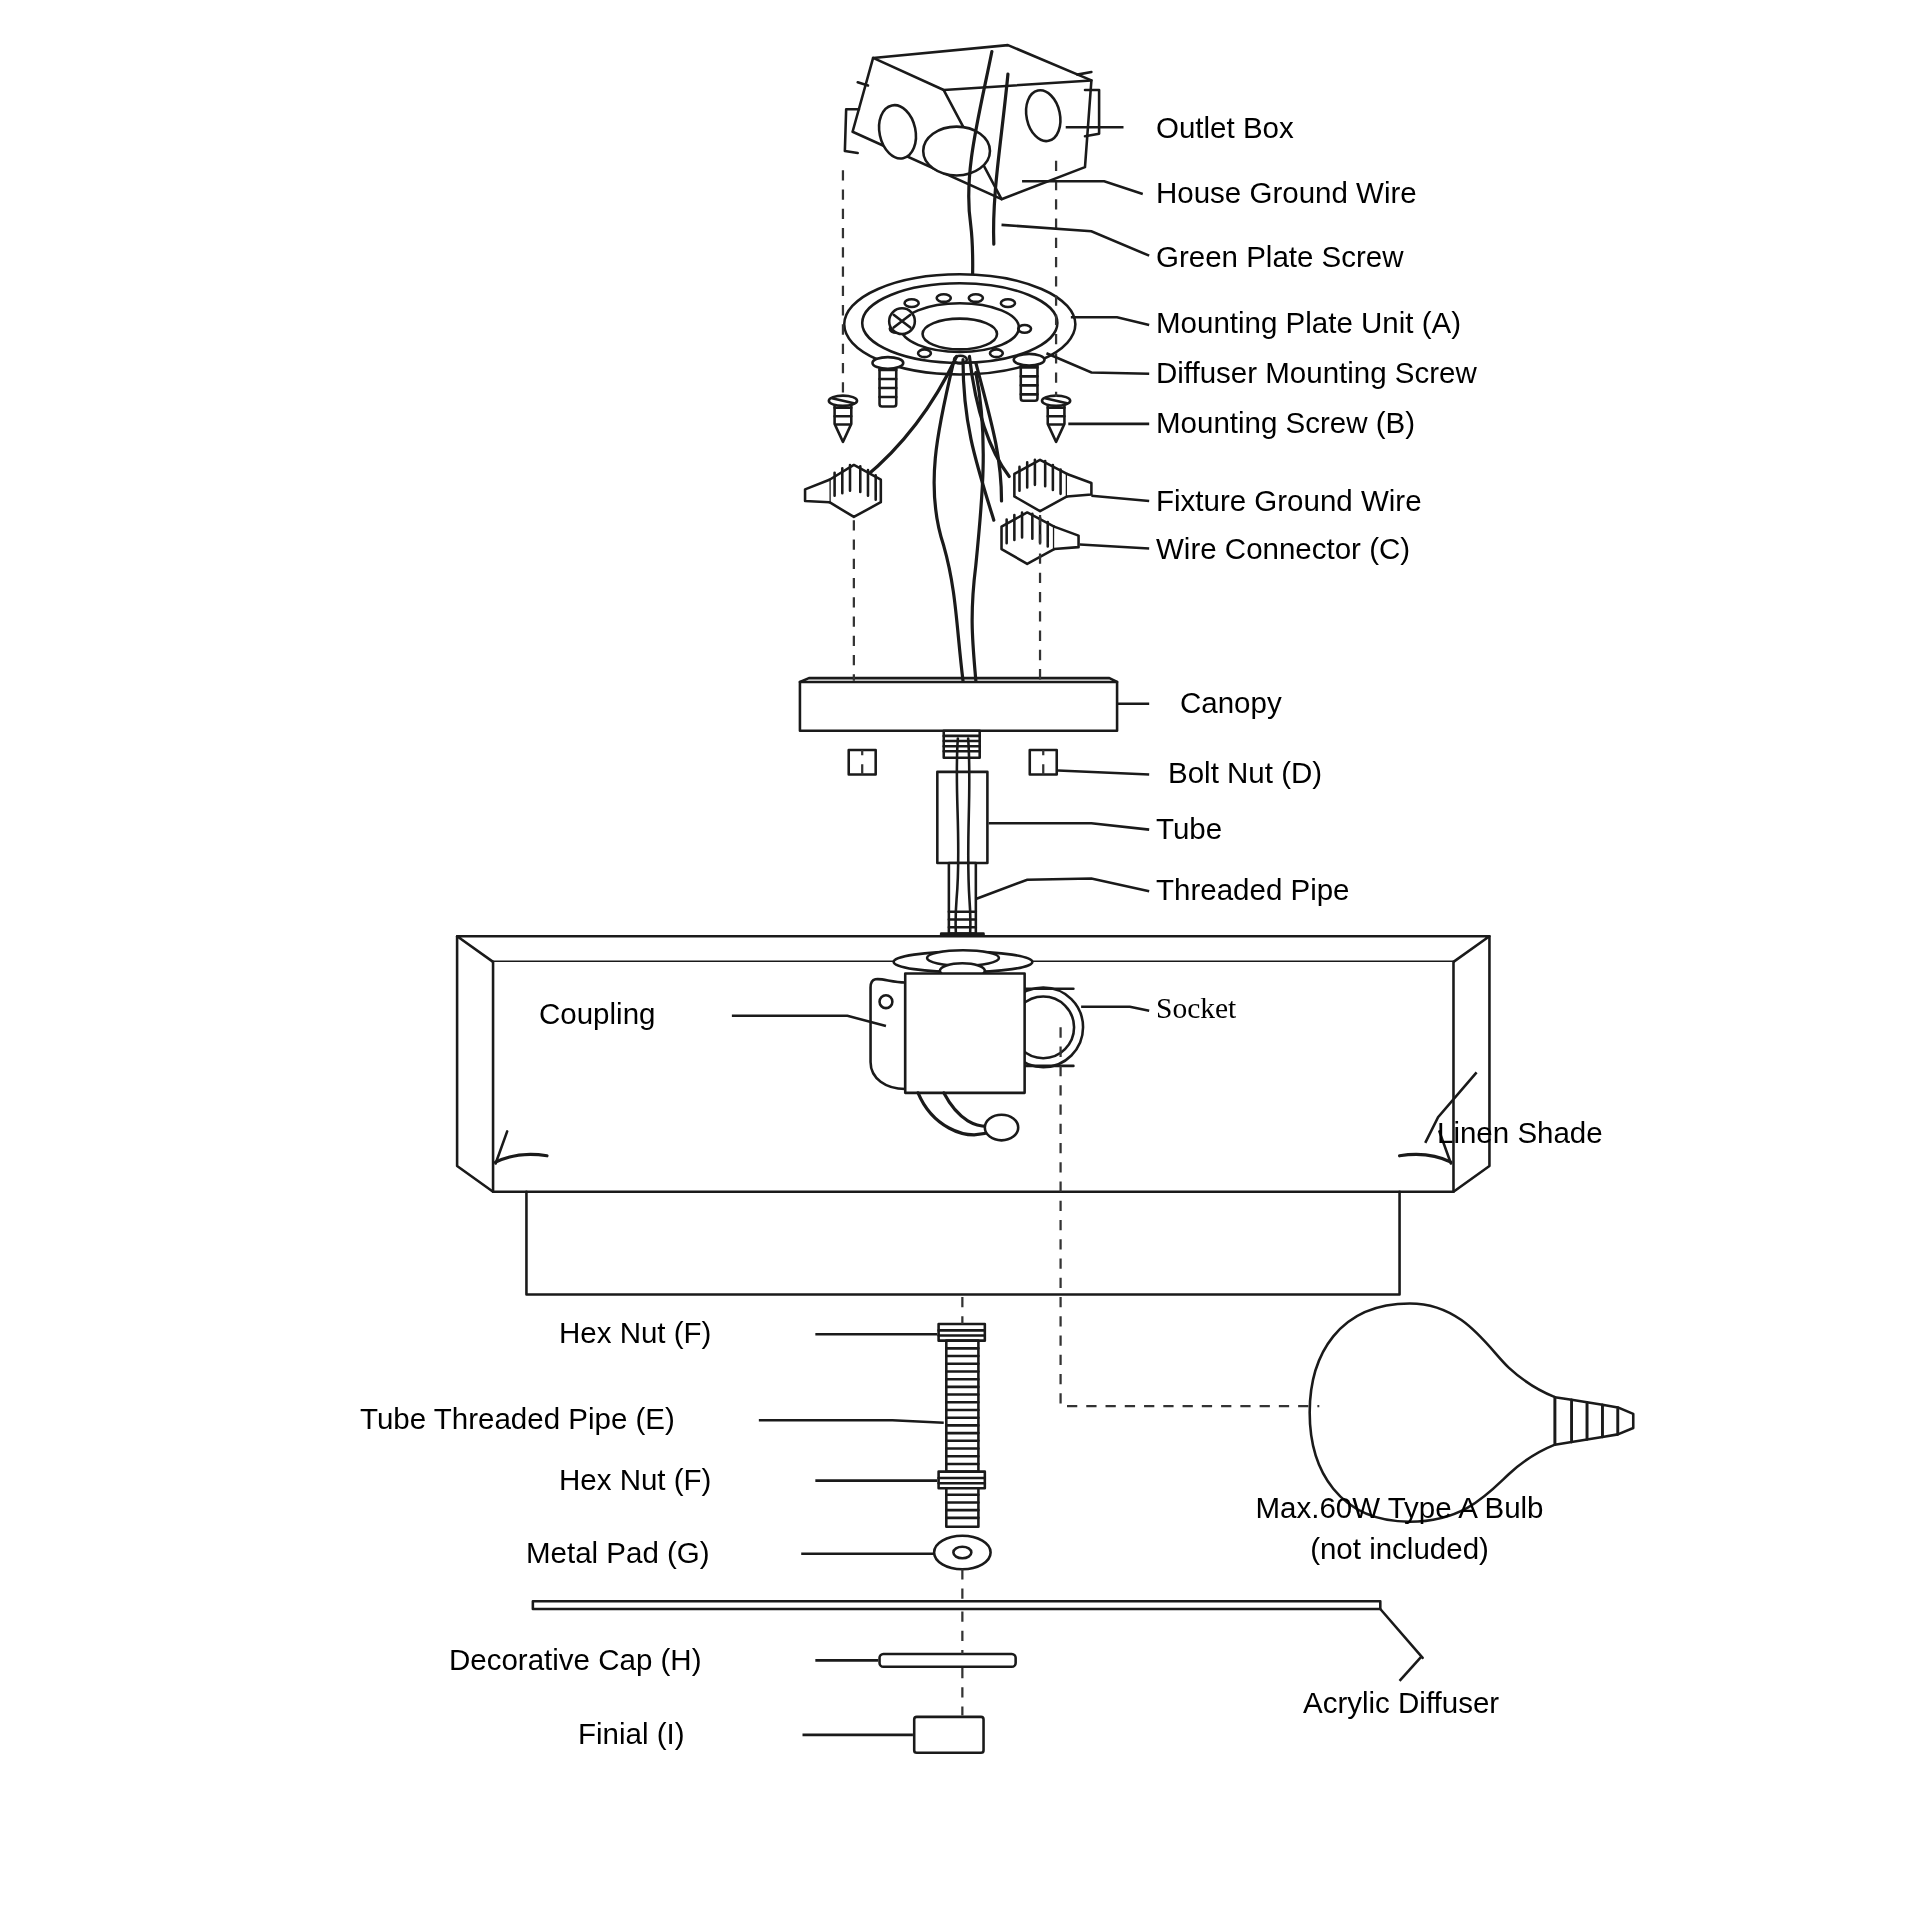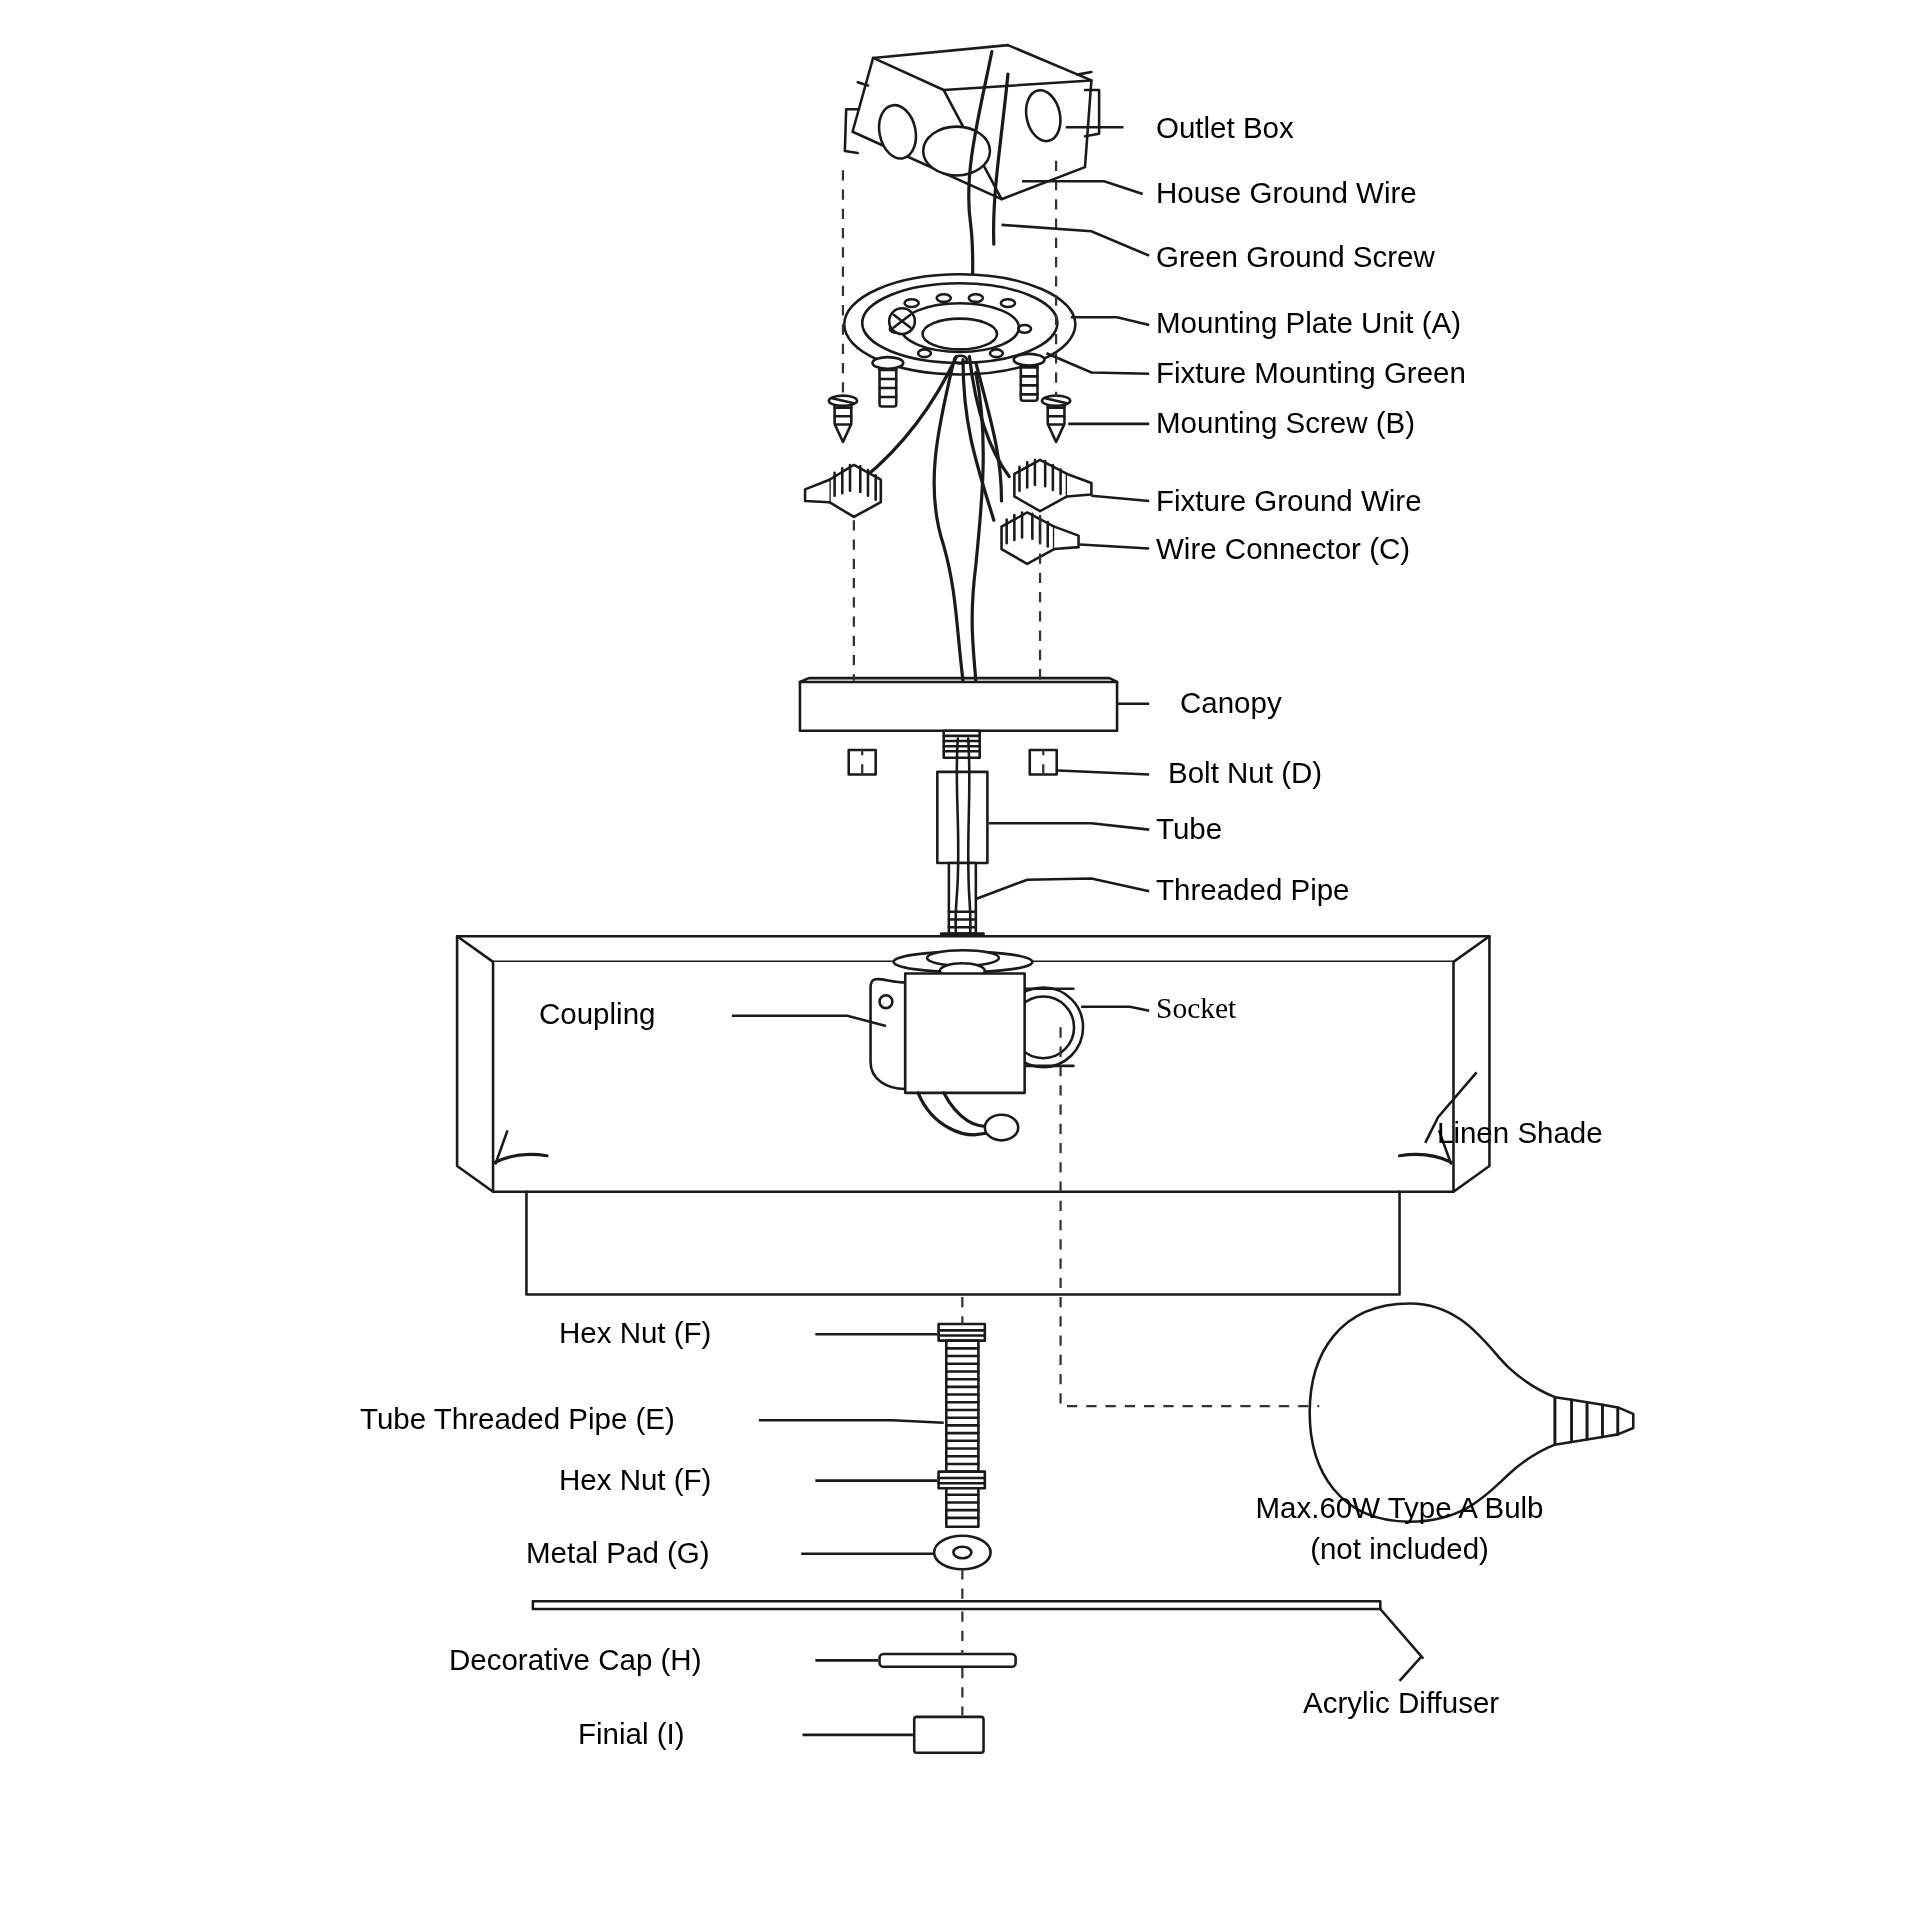--- a/index.html
+++ b/index.html
@@ -272,23 +272,23 @@
       <path d="M1270 2286 L1460 2286"></path>
       <path d="M1248 2400 L1455 2400"></path>
       <path d="M1270 2566 L1368 2566"></path>
       <path d="M1250 2682 L1422 2682"></path>
       <path d="M2214 2560 L2180 2598"></path>
     </g>
   </svg>
 
   <div class="lbl" style="left:1156px; top:98px;">Outlet Box</div>
   <div class="lbl" style="left:1156px; top:163px;">House Ground Wire</div>
-  <div class="lbl" style="left:1156px; top:227px;">Green Ground Screw</div>
+  <div class="lbl" style="left:1156px; top:227px;">Green Plate Screw</div>
   <div class="lbl" style="left:1156px; top:293px;">Mounting Plate Unit (A)</div>
-  <div class="lbl" style="left:1156px; top:343px;">Fixture Mounting Green</div>
+  <div class="lbl" style="left:1156px; top:343px;">Diffuser Mounting Screw</div>
   <div class="lbl" style="left:1156px; top:393px;">Mounting Screw (B)</div>
   <div class="lbl" style="left:1156px; top:471px;">Fixture Ground Wire</div>
   <div class="lbl" style="left:1156px; top:519px;">Wire Connector (C)</div>
 
   <div class="lbl" style="left:1156px; top:673px;margin-left:24px;">Canopy</div>
   <div class="lbl" style="left:1156px; top:743px;margin-left:12px;">Bolt Nut (D)</div>
   <div class="lbl" style="left:1156px; top:799px;">Tube</div>
   <div class="lbl" style="left:1156px; top:860px;">Threaded Pipe</div>
 
   <div class="lbl right" style="left:539px; top:984px; width:193px;">Coupling</div>

